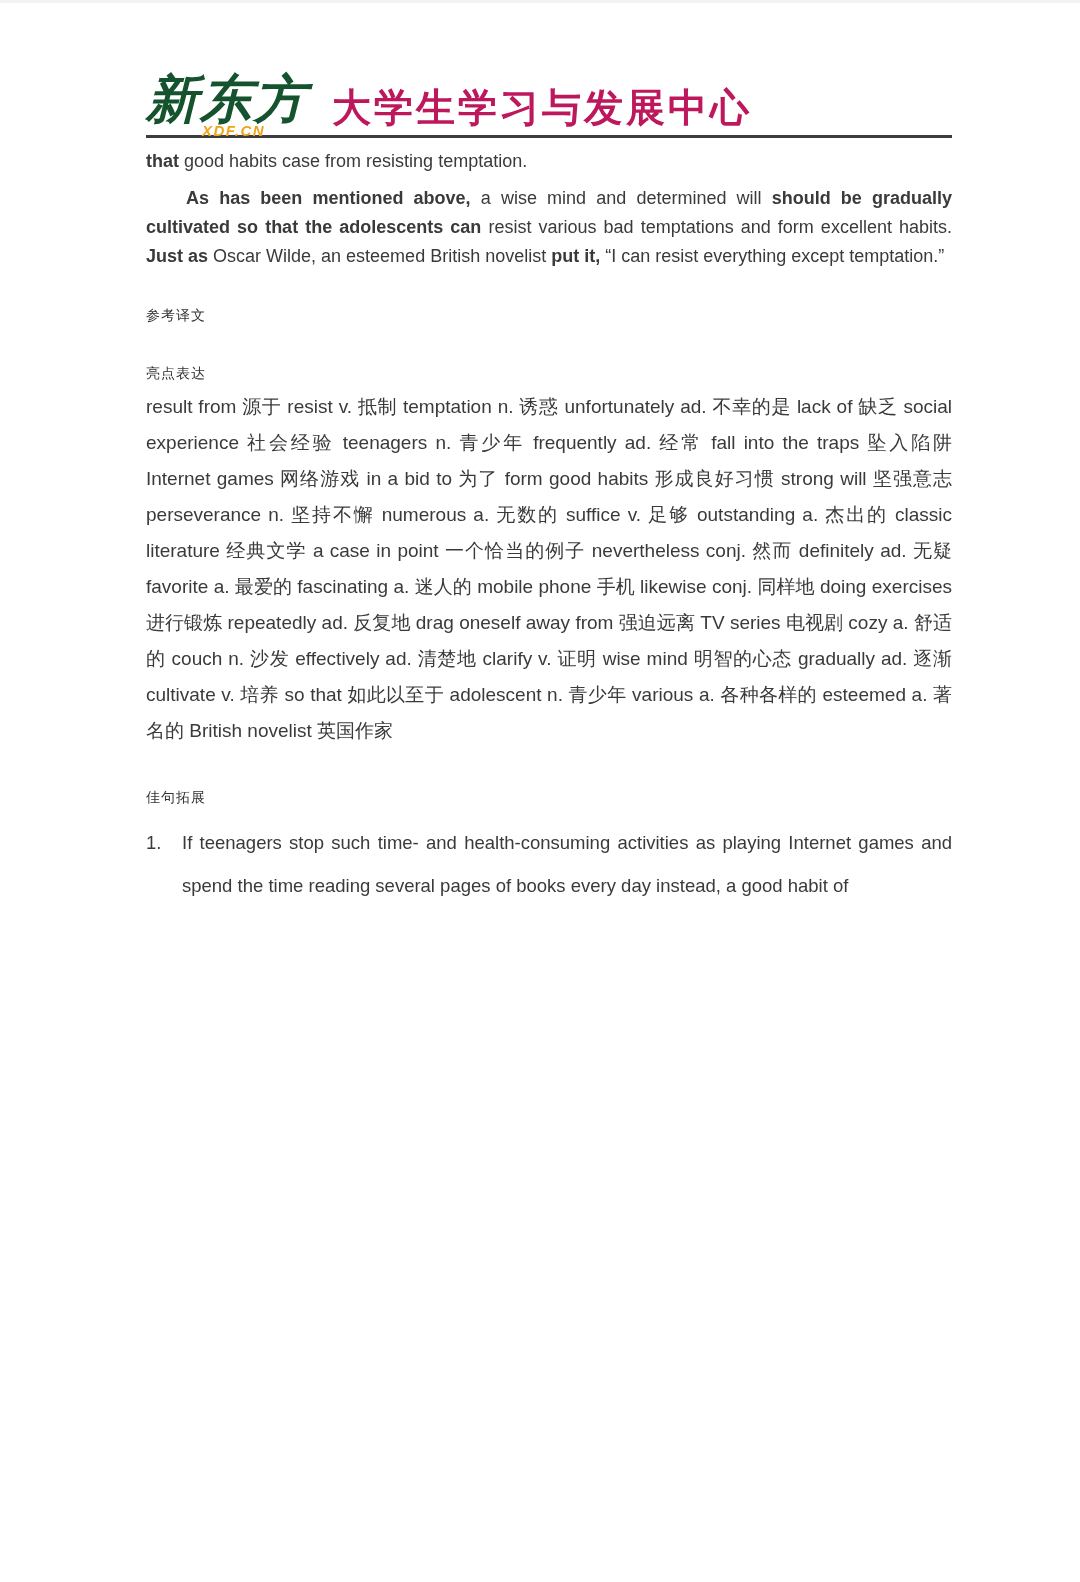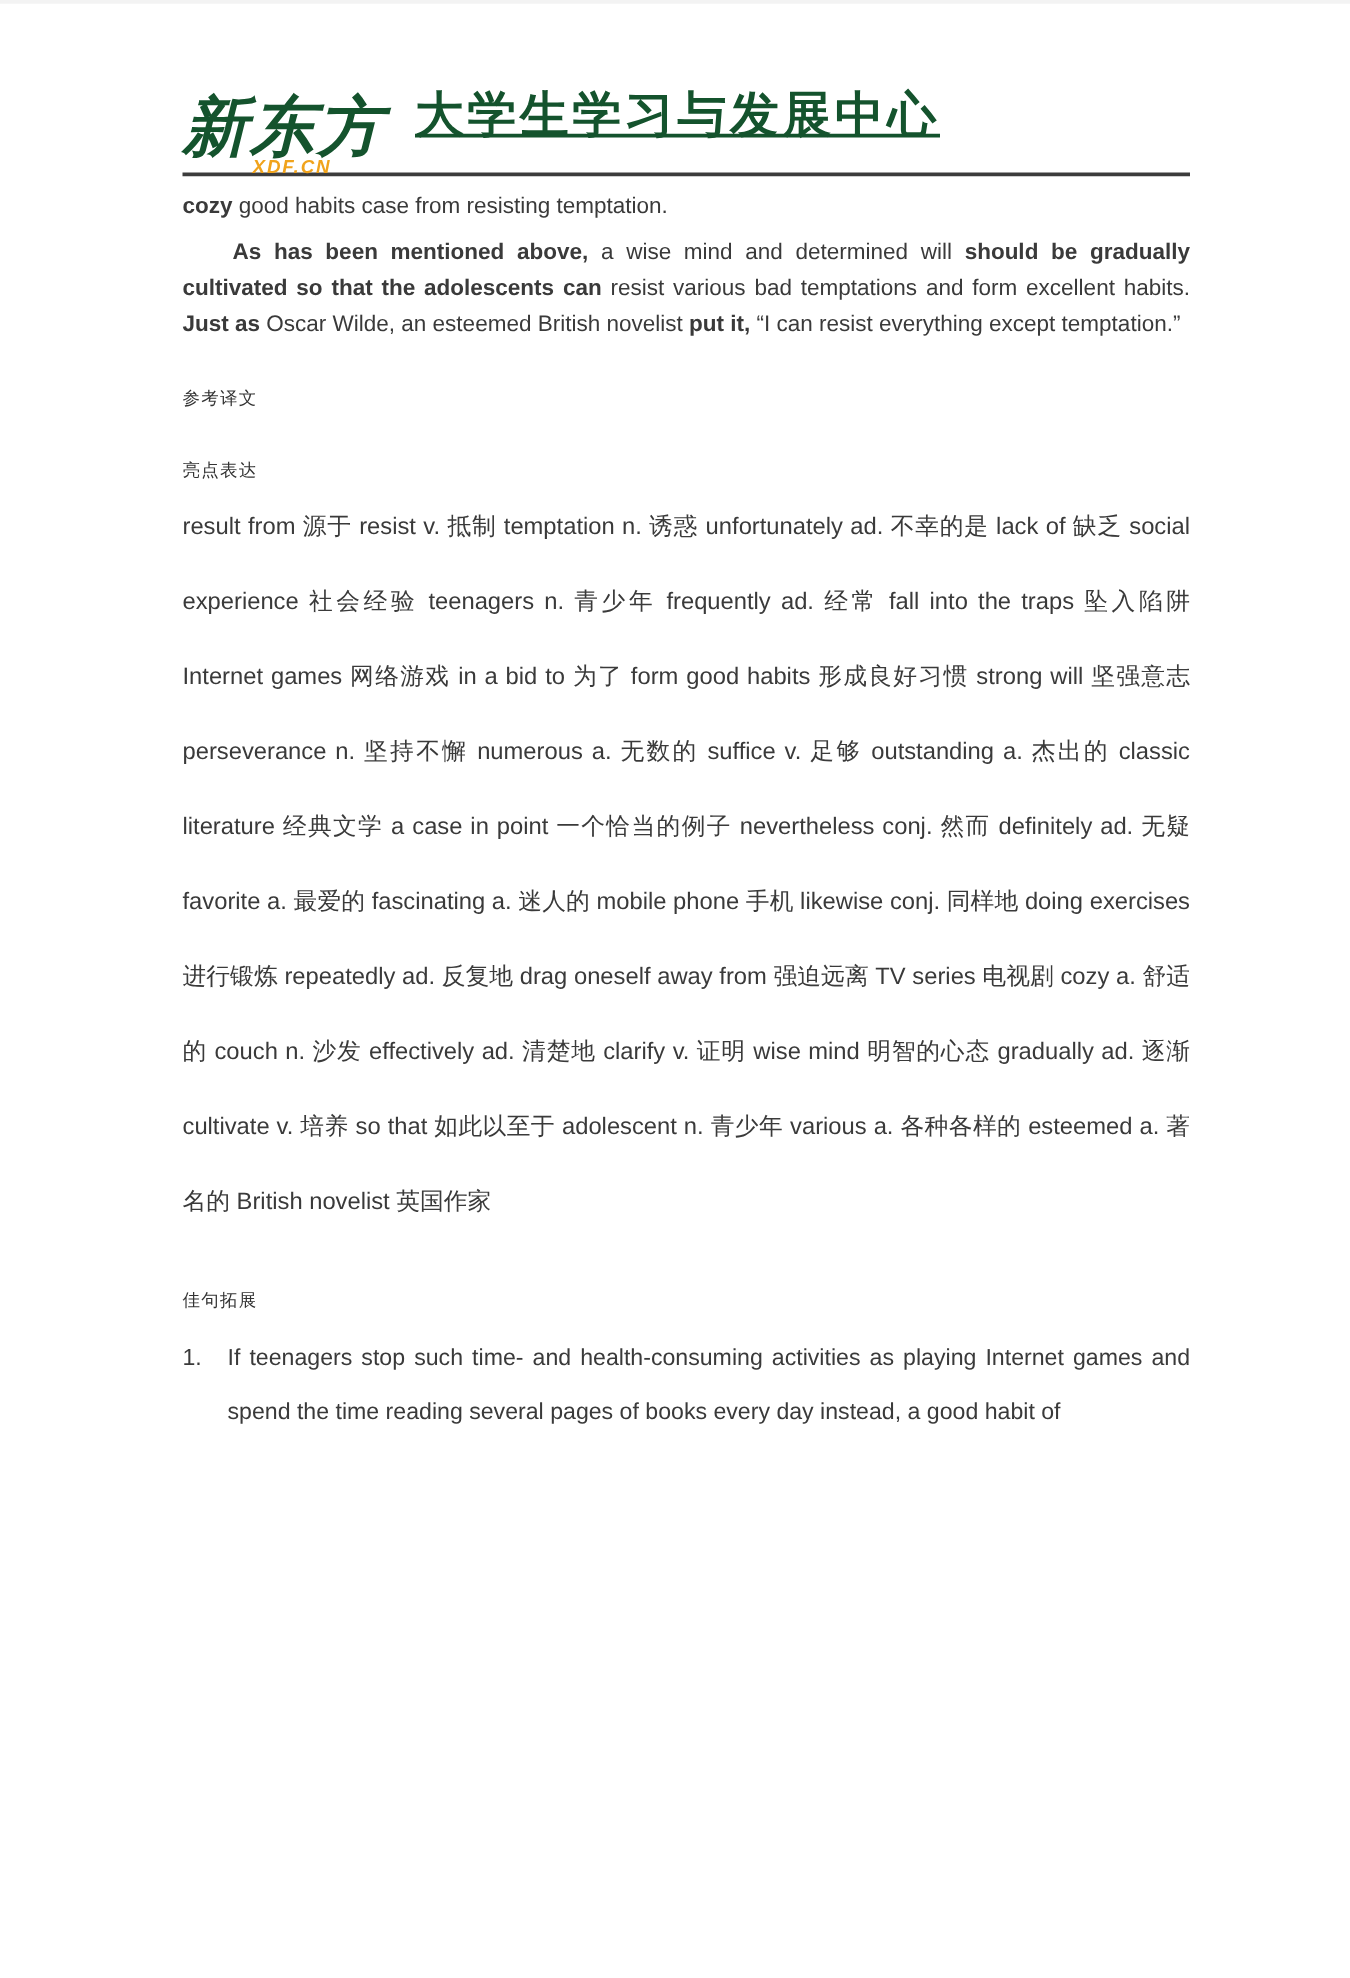--- a/index.html
+++ b/index.html
@@ -51,23 +51,22 @@
     font-style: italic;
     letter-spacing: 1.5px;
     color: #f0a31c;
     margin-top: 28px;
   }
   .header-title {
     font-size: 39px;
     line-height: 1;
     font-weight: 800;
     letter-spacing: 3px;
-    color: #14532d;
-    padding-bottom: 26px;
-    text-decoration: underline;
+    color: #be185d;
+    padding-bottom: 8px;
   }
   .rule {
     border: none;
     border-top: 3px solid #3c3c3c;
     margin: 0 0 0 0;
     width: 806px;
   }
 
   
   .essay {
@@ -100,21 +99,21 @@
     line-height: 43px;
     text-align: justify;
     text-indent: 2em;
     margin: 0 0 4px 0;
   }
 
   
   .vocab {
     margin: 6px 0 0 0;
     font-size: 19px;
-    line-height: 60px;
+    line-height: 36px;
     text-align: justify;
   }
 
   
   .sentence-list { margin-top: 14px; }
   .sentence {
     display: flex;
     font-size: 18.5px;
     line-height: 43px;
   }
@@ -137,21 +136,21 @@
     <div class="logo">
       <span class="logo-cn">新东方</span>
       <span class="logo-sub">XDF.CN</span>
     </div>
     <div class="header-title">大学生学习与发展中心</div>
   </div>
 
   <hr class="rule">
 
   <div class="essay">
-    <p class="cont"><span class="b">cozy</span><span> good habits case from resisting temptation.</span></p>
+    <p class="cont"><span class="b">that</span><span> good habits case from resisting temptation.</span></p>
     <p class="main"><span class="b">As has been mentioned above,</span><span> a wise mind and determined will </span><span class="b">should be gradually cultivated so that the adolescents can</span><span> resist various bad temptations and form excellent habits. </span><span class="b">Just as</span><span> Oscar Wilde, an esteemed British novelist </span><span class="b">put it,</span><span> “I can resist everything except temptation.”</span></p>
   </div>
 
   <h2 class="sec" id="translation-heading">参考译文</h2>
   <div class="cn-paragraphs">
   </div>
 
   <h2 class="sec" id="highlights-heading">亮点表达</h2>
   <p class="vocab">result from 源于 resist v. 抵制 temptation n. 诱惑 unfortunately ad. 不幸的是 lack of 缺乏 social experience 社会经验 teenagers n. 青少年 frequently ad. 经常 fall into the traps 坠入陷阱 Internet games 网络游戏 in a bid to 为了 form good habits 形成良好习惯 strong will 坚强意志 perseverance n. 坚持不懈 numerous a. 无数的 suffice v. 足够 outstanding a. 杰出的 classic literature 经典文学 a case in point 一个恰当的例子 nevertheless conj. 然而 definitely ad. 无疑 favorite a. 最爱的 fascinating a. 迷人的 mobile phone 手机 likewise conj. 同样地 doing exercises 进行锻炼 repeatedly ad. 反复地 drag oneself away from 强迫远离 TV series 电视剧 cozy a. 舒适的 couch n. 沙发 effectively ad. 清楚地 clarify v. 证明 wise mind 明智的心态 gradually ad. 逐渐 cultivate v. 培养 so that 如此以至于 adolescent n. 青少年 various a. 各种各样的 esteemed a. 著名的 British novelist 英国作家</p>
 

